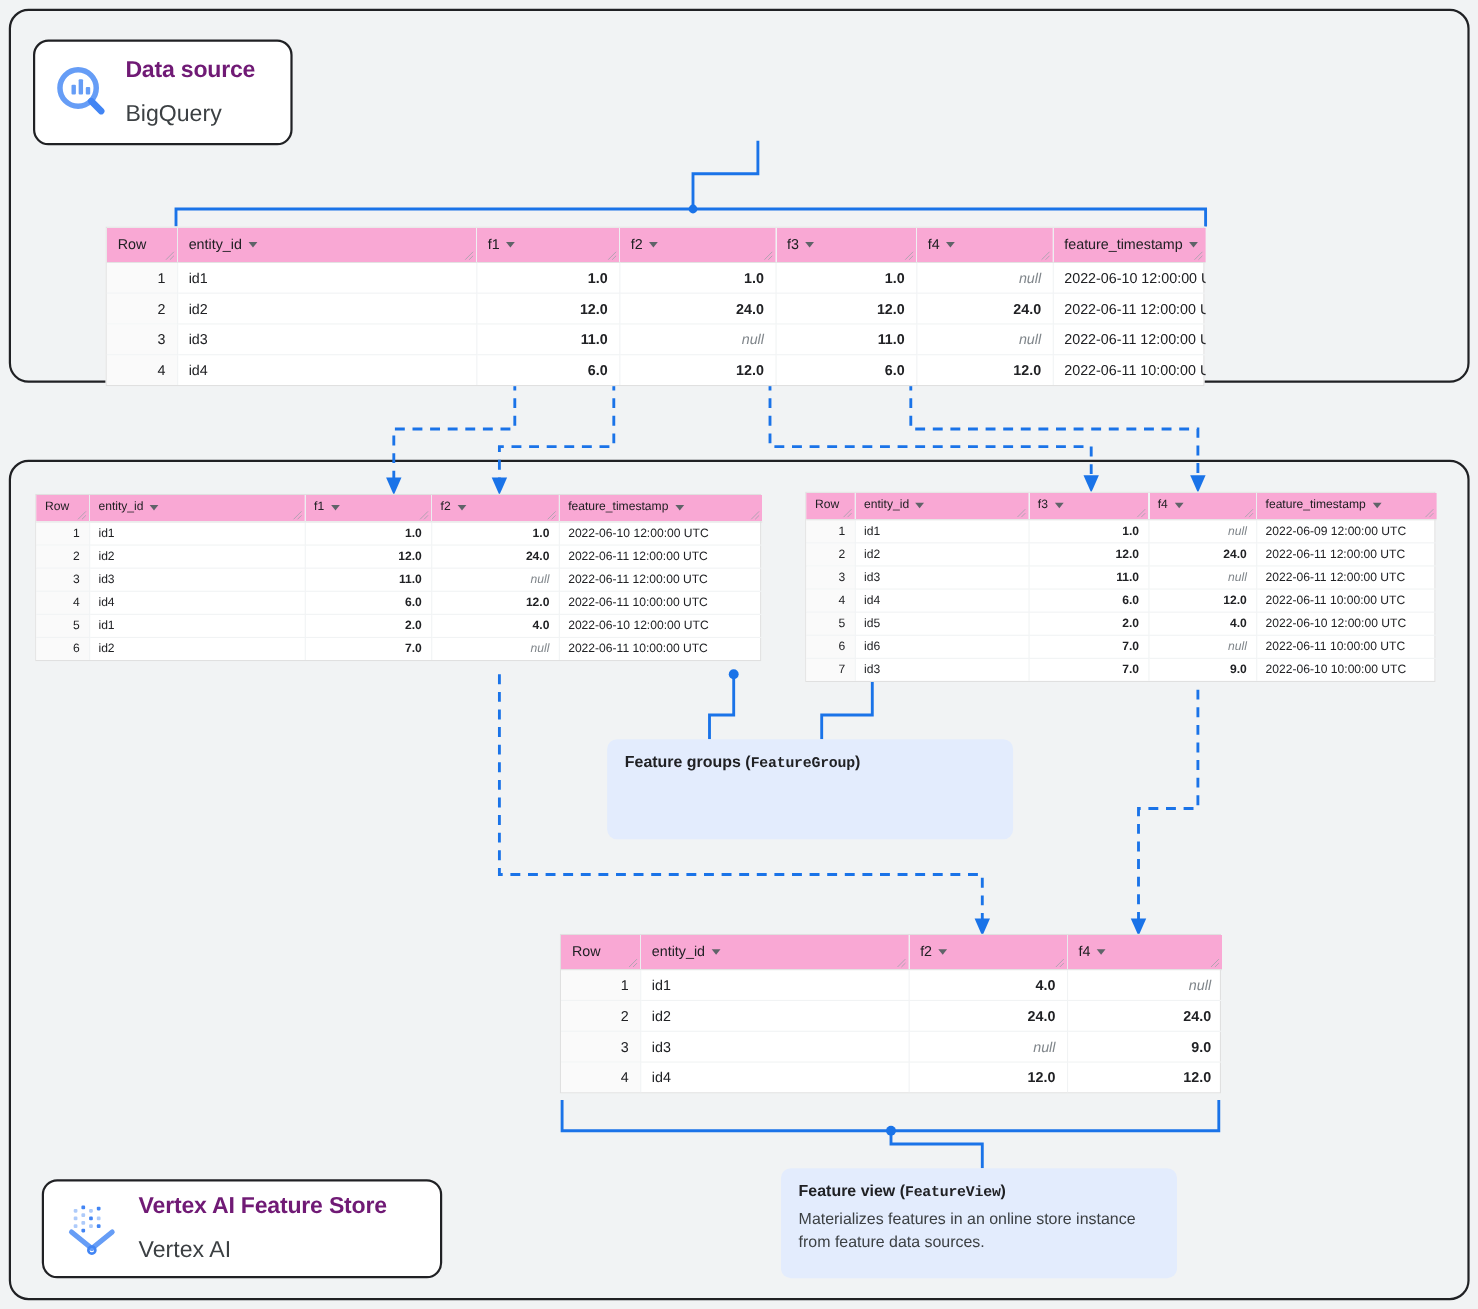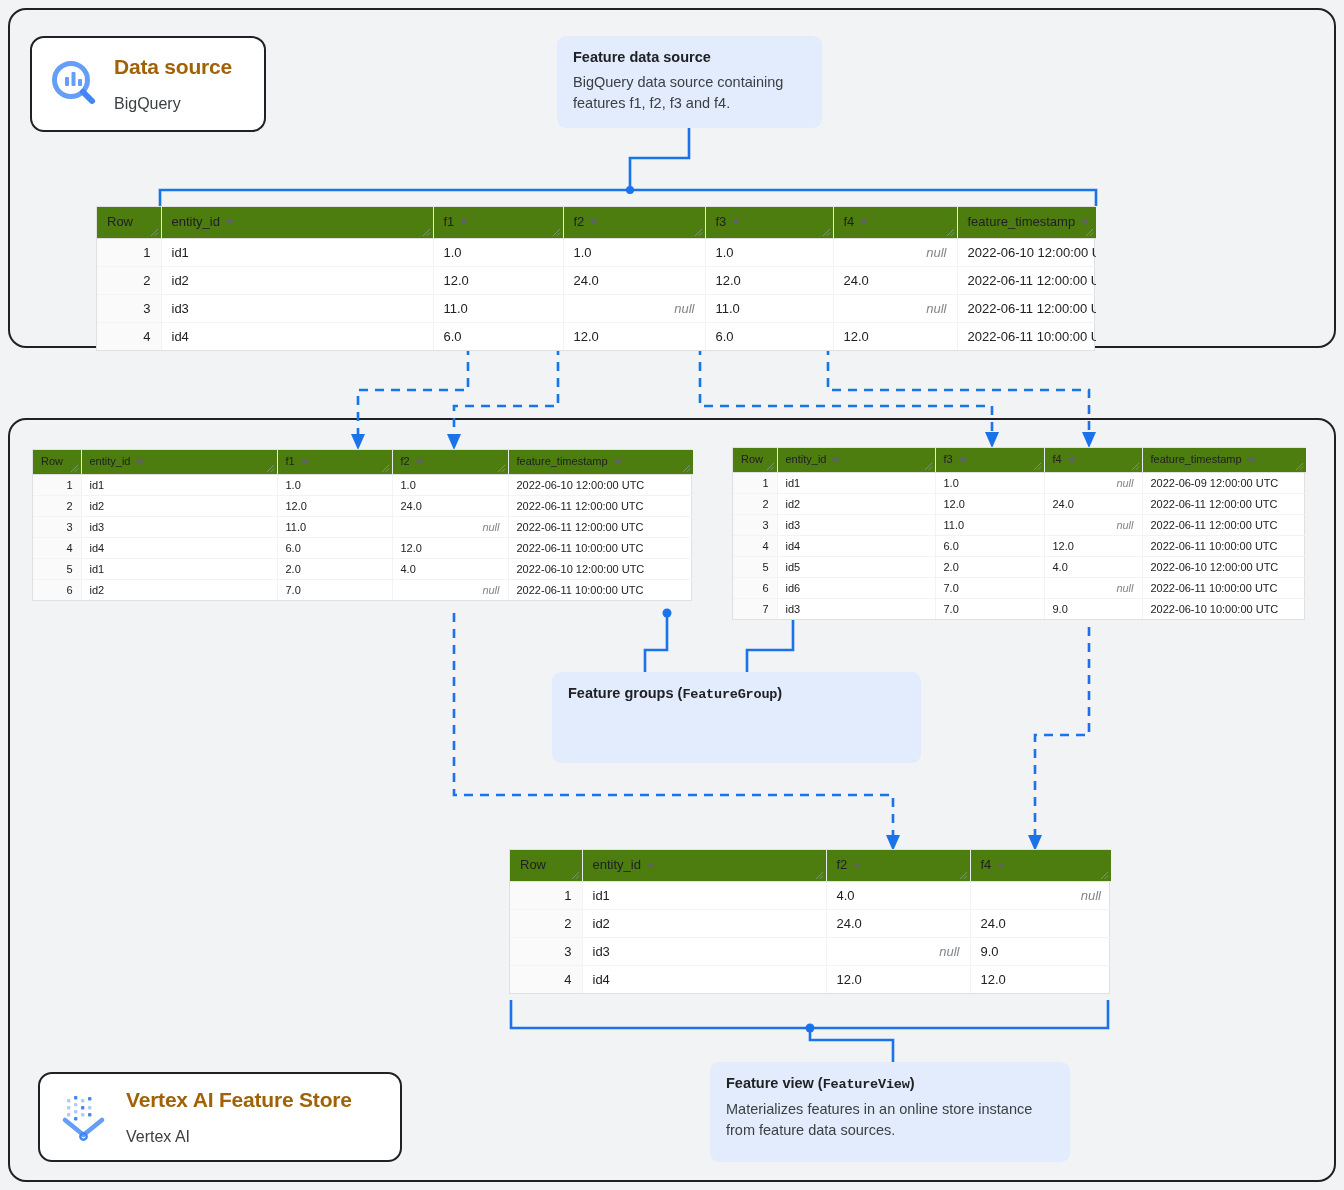--- a/index.html
+++ b/index.html
@@ -30,22 +30,22 @@
     border: 2px solid #202124;
     border-radius: 14px;
     display: flex;
     align-items: center;
     padding: 0 16px;
     gap: 14px;
   }
   #chip-datasource { left: 30px; top: 36px; width: 236px; height: 96px; }
   #chip-vertex { left: 38px; top: 1072px; width: 364px; height: 90px; }
   .chip-text { display:flex; flex-direction:column; line-height:1.15; }
-  .chip-title { font-size: 21px; font-weight: 700; color:#a16207; letter-spacing:-0.2px; }
-  .chip-sub { font-size: 16px; font-weight: 400; color:#3c4043; margin-top:16px; }
+  .chip-title { font-size: 21px; font-weight: 700; color:#701a75; letter-spacing:-0.2px; }
+  .chip-sub { font-size: 21px; font-weight: 400; color:#3c4043; margin-top:16px; }
   .chip-icon { flex: 0 0 auto; display:flex; align-items:center; justify-content:center; }
 
   
   .callout {
     position: absolute;
     background: #e3ecfd;
     border-radius: 9px;
     padding: 13px 16px 14px 16px;
   }
   .callout .c-title {
@@ -61,21 +61,21 @@
   .tbl {
     position: absolute;
     background: #ffffff;
     border: 1px solid #e0e0e0;
     font-size: 11px;
     color: #202124;
   }
   .tbl.big { font-size: 13px; }
   .tbl table { border-collapse: collapse; width: 100%; table-layout: fixed; }
   .tbl th {
-    background: #4d7c0f;
+    background: #f9a8d4;
     font-weight: 400;
     text-align: left;
     border-right: 1px solid #e8eaed;
     border-bottom: 1px solid #e0e0e0;
     padding: 5px 8px 7px 8px;
     position: relative;
     color: #202124;
     white-space: nowrap;
     overflow: hidden;
   }
@@ -93,21 +93,21 @@
     border-right: 1px solid #f1f3f4;
     border-bottom: 1px solid #f1f3f4;
     padding: 4px 8px;
     white-space: nowrap;
     overflow: hidden;
   }
   .tbl.big td { padding: 6px 10px; }
   .tbl td:last-child { border-right: none; }
   .tbl tr:last-child td { border-bottom: none; }
   .c-row  { text-align: right; color:#202124; background:#fafafa; }
-  .c-num  { text-align: left; }
+  .c-num  { text-align: right; font-weight: bold; }
   .c-txt  { text-align: left; }
   .c-null { text-align: right; color:#80868b; font-style: italic; }
   .c-ts   { text-align: left; }
 
   
   #tbl-source   { left: 96px;  top: 206px; width: 999px; }
   #tbl-fg1      { left: 32px;  top: 449px; width: 660px; }
   #tbl-fg2      { left: 732px; top: 447px; width: 573px; }
   #tbl-fv       { left: 509px; top: 849px; width: 601px; }
 
@@ -198,24 +198,20 @@
         <path d="M 9,31 L 27.5,46 L 46,31" fill="none" stroke="#669df6" stroke-width="4.6" stroke-linejoin="round" stroke-linecap="round"></path>
         <circle cx="27.5" cy="47.5" r="3.2" fill="none" stroke="#4285f4" stroke-width="2.4"></circle>
       </svg>
     </span>
     <span class="chip-text">
       <span class="chip-title">Vertex AI Feature Store</span>
       <span class="chip-sub">Vertex AI</span>
     </span>
   </div>
 
-  <div class="callout" id="callout-fds">
-    <div class="c-title">Feature data source</div>
-    <div class="c-body">BigQuery data source containing features f1, f2, f3 and f4.</div>
-  </div>
 
   <div class="callout" id="callout-fg">
     <div class="c-title"><span>Feature groups (</span><span class="mono">FeatureGroup</span><span>)</span></div>
   </div>
 
   <div class="callout" id="callout-fv">
     <div class="c-title"><span>Feature view (</span><span class="mono">FeatureView</span><span>)</span></div>
     <div class="c-body">Materializes features in an online store instance from feature data sources.</div>
   </div>
 

